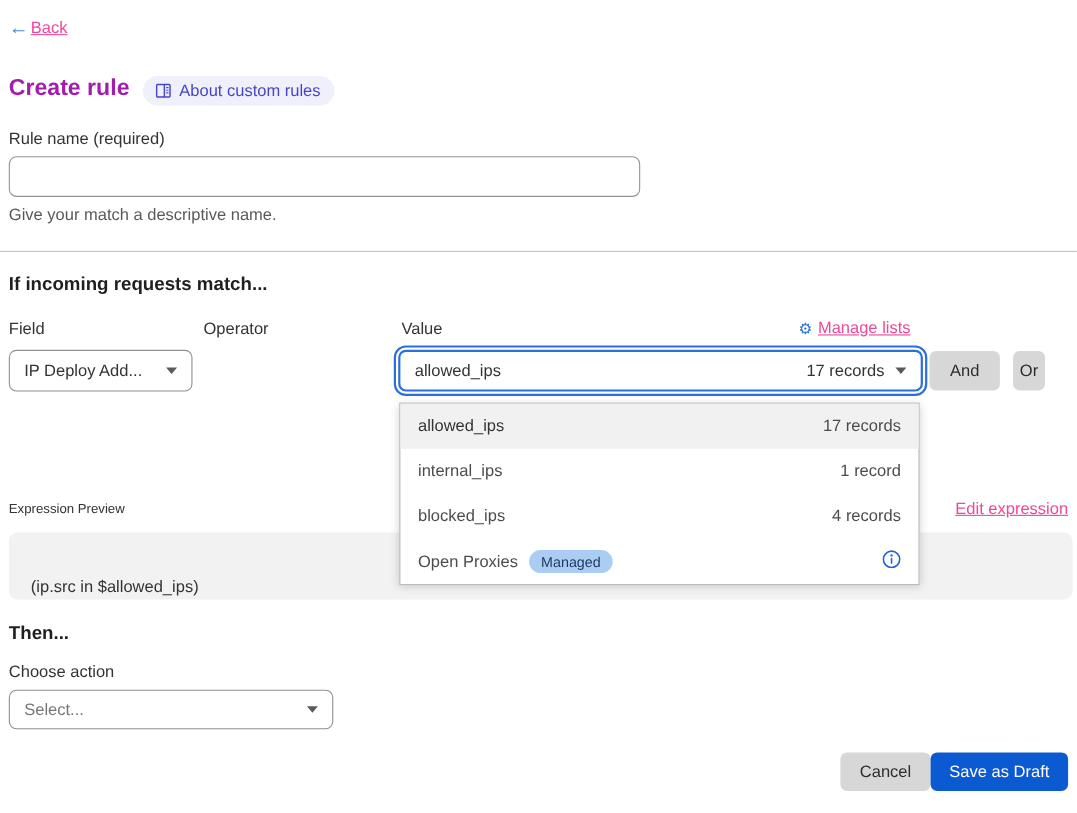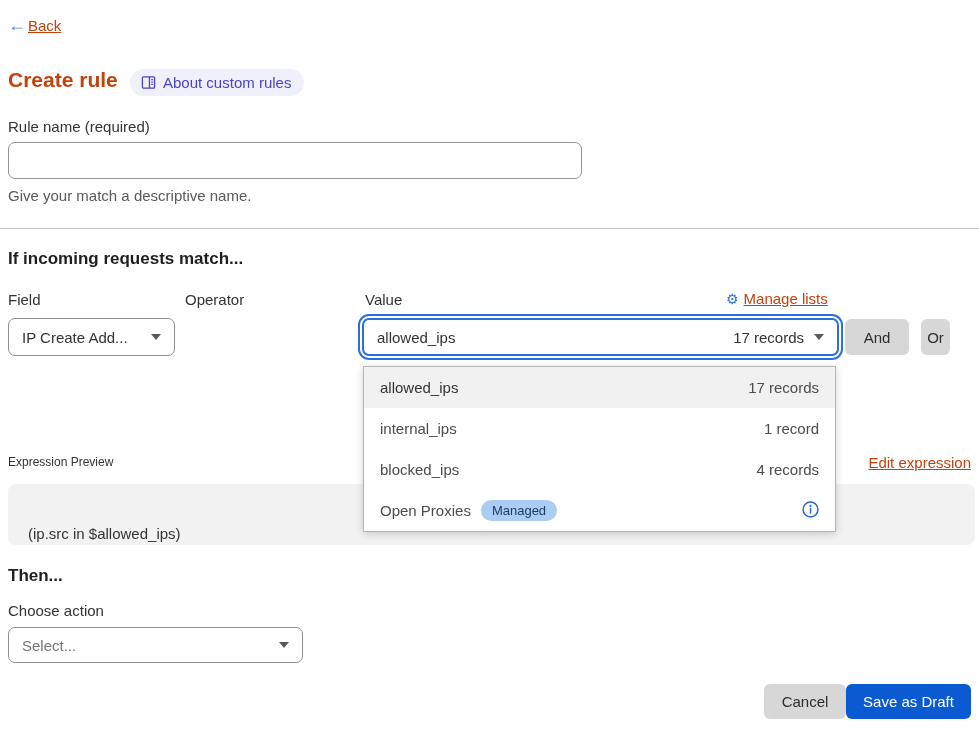--- a/index.html
+++ b/index.html
@@ -1,27 +1,27 @@
 <!DOCTYPE html>
 <html><head>
 <meta charset="utf-8">
 <style>
   * { margin:0; padding:0; box-sizing:border-box; }
   html,body { background:#fff; }
   body { font-family:"Liberation Sans", sans-serif; color:#333; }
   .canvas { position:relative; width:979px; height:739px; background:#fff; overflow:hidden; }
 
-  a.link { color:#c2410c; text-decoration:underline; cursor:pointer; font-size:15px; }
+  a.link { color:#ec4899; text-decoration:underline; cursor:pointer; font-size:15px; }
 
   
   .back { position:absolute; left:8px; top:16px; font-size:16px; display:flex; align-items:center; gap:2px; }
   .back .arrow { color:#4a86e0; text-decoration:none; font-size:18px; line-height:1; }
 
   
-  .title { position:absolute; left:8px; top:68px; font-size:21px; font-weight:bold; color:#c2410c; }
+  .title { position:absolute; left:8px; top:68px; font-size:21px; font-weight:bold; color:#a21caf; }
   .badge { position:absolute; left:130px; top:69px; height:27px; background:#f0effc; color:#4545c5;
            border-radius:14px; display:flex; align-items:center; gap:7px; padding:0 13px 0 11px;
            font-size:15px; cursor:pointer; }
   .badge svg { display:block; }
 
   
   .field-label { position:absolute; font-size:15px; color:#333; }
   .text-input { position:absolute; left:8px; top:142px; width:574px; height:37px; border:1px solid #949494;
                 border-radius:7px; font-size:15px; padding:0 12px; color:#333; background:#fff; }
   .helper { position:absolute; left:8px; top:187px; font-size:15px; color:#595959; }
@@ -108,21 +108,21 @@
   <div class="field-label" style="left:8px; top:291px;">Field</div>
   <div class="field-label" style="left:185px; top:291px;">Operator</div>
   <div class="field-label" style="left:365px; top:291px;">Value</div>
 
   <div class="manage">
     <span class="gear">⚙</span>
     <a class="link">Manage lists</a>
   </div>
 
   <div class="select" style="left:8px; top:318px; width:167px;">
-    <span>IP Create Add...</span>
+    <span>IP Deploy Add...</span>
     <span class="chev"></span>
   </div>
 
 
   <div class="select value-select" style="left:362px; top:318px; width:477px;">
     <span>allowed_ips</span>
     <span class="value-right">
       <span>17 records</span>
       <span class="chev"></span>
     </span>

